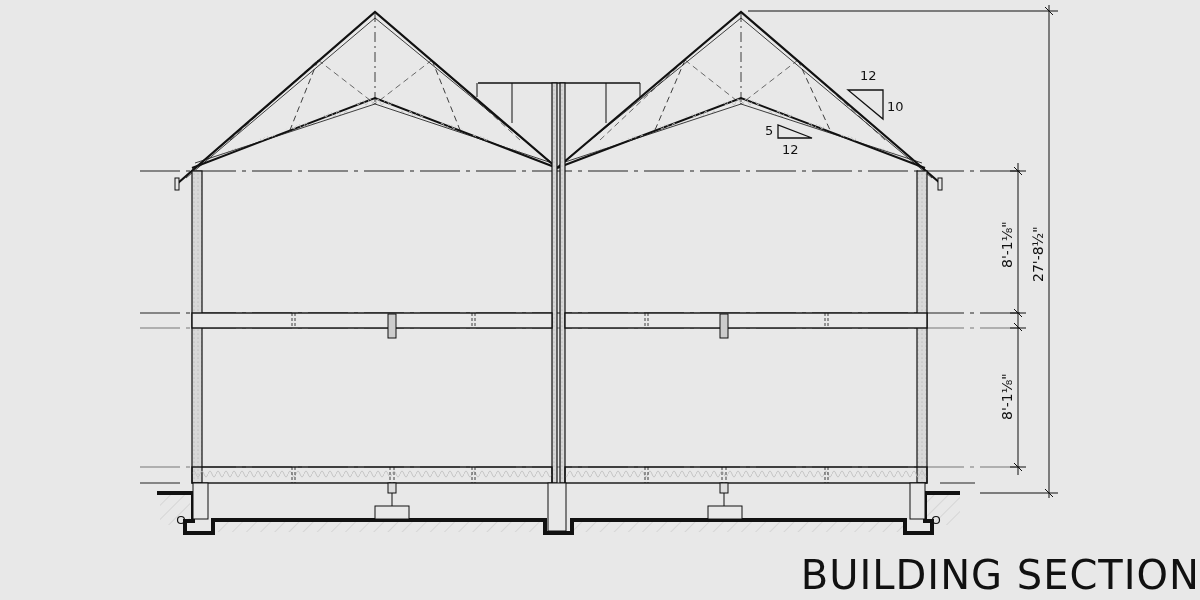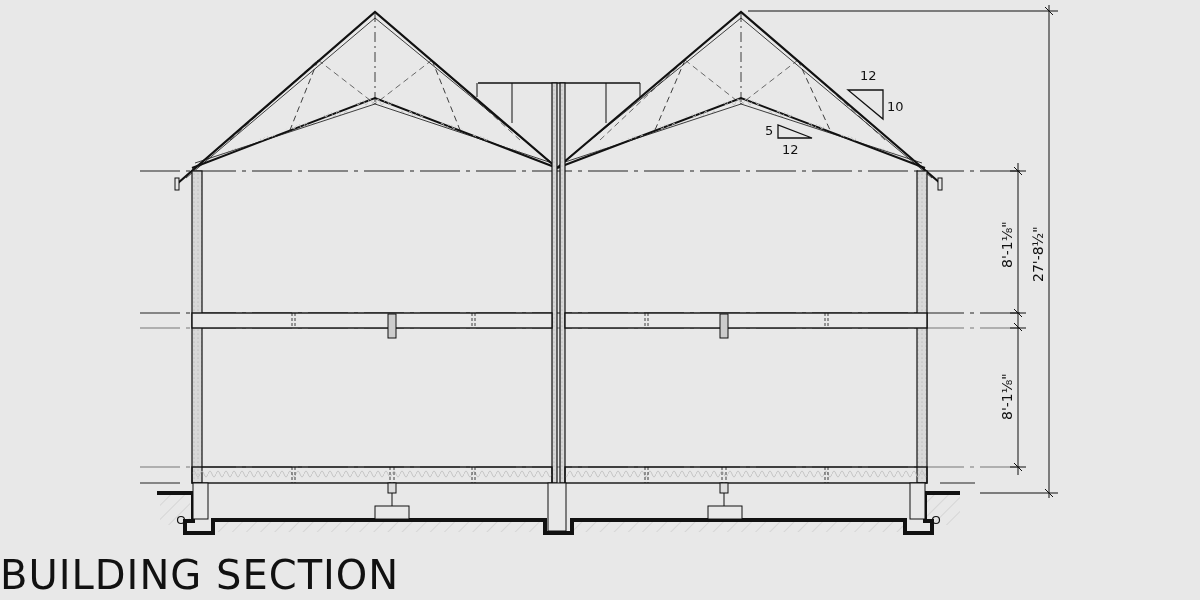--- a/index.html
+++ b/index.html
@@ -1,18 +1,18 @@
 <!DOCTYPE html>
 <html><head>
 <meta charset="utf-8">
 <style>
   html, body { margin:0; padding:0; background:#e8e8e8; }
   body { width:1200px; height:600px; overflow:hidden; position:relative; font-family:"DejaVu Sans", sans-serif; }
   #drawing { position:absolute; left:0; top:0; width:1200px; height:600px; }
-  .title { position:absolute; left:0; top:552px; width:1200px; text-align:left; font-family:"DejaVu Sans", sans-serif; font-size:40px; letter-spacing:1px; color:#111; }
+  .title { position:absolute; left:0; top:552px; width:1200px; text-align:right; font-family:"DejaVu Sans", sans-serif; font-size:40px; letter-spacing:1px; color:#111; }
   .lbl { font-family:"DejaVu Sans", sans-serif; fill:#111; }
 </style>
 </head>
 <body>
 
 <svg id="drawing" viewBox="0 0 1200 600" xmlns="http://www.w3.org/2000/svg">
   <defs>
     <pattern id="insul" width="8" height="12" patternUnits="userSpaceOnUse">
       <path d="M0 6 Q2 0 4 6 Q6 12 8 6" fill="none" stroke="#bdbdbd" stroke-width="0.8"></path>
     </pattern>

